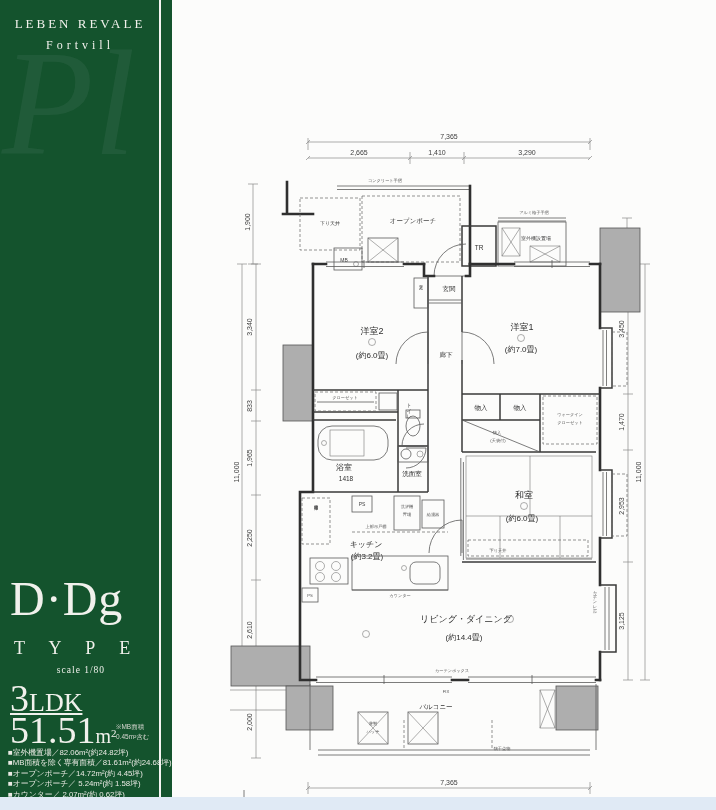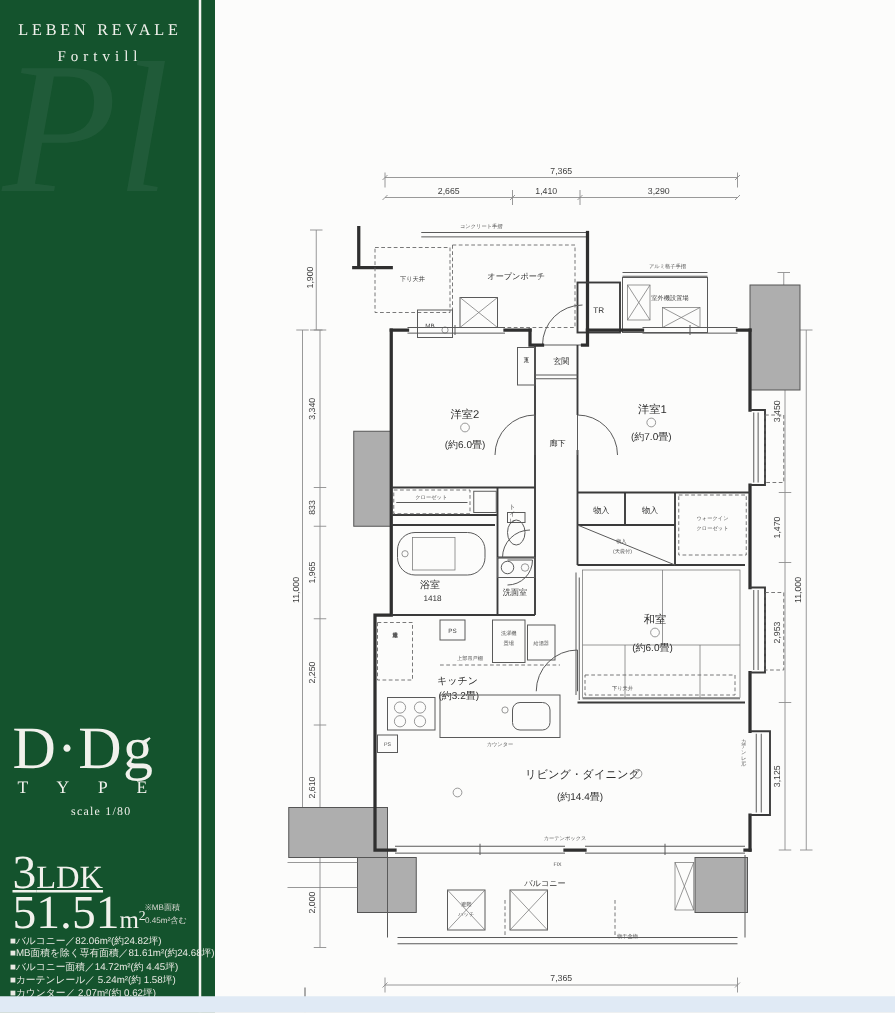--- a/index.html
+++ b/index.html
@@ -9,21 +9,21 @@
   #sidebar{position:absolute;left:0;top:0;width:172px;height:810px;background:#14532d;color:#f1f1ec;}
   #sidebar .innerline{position:absolute;left:159px;top:0;width:2px;height:810px;background:#f5f5f2;}
   .brand{position:absolute;top:16px;left:0;width:160px;text-align:center;
          font-family:"Liberation Serif",serif;}
   .brand .l1{font-size:13px;letter-spacing:3px;}
   .brand .l2{font-size:12px;letter-spacing:4px;margin-top:6px;}
   .watermark{position:absolute;top:28px;left:2px;font-family:"Liberation Serif",serif;
              font-style:italic;font-size:150px;color:rgba(150,170,170,0.10);line-height:1;}
   .typeblock{position:absolute;left:10px;top:576px;width:142px;font-family:"Liberation Serif",serif;}
   .typeblock .big{font-size:48px;line-height:0.95;letter-spacing:1px;}
-  .typeblock .type{font-size:14px;letter-spacing:10px;margin-top:1px;margin-left:4px;}
+  .typeblock .type{font-size:18px;letter-spacing:10px;margin-top:16px;margin-left:4px;}
   .typeblock .scale{font-size:9.5px;text-align:center;margin-top:6px;letter-spacing:1px;}
   .ldk{position:absolute;left:10px;top:676px;font-family:"Liberation Serif",serif;font-size:26px;text-decoration:underline;}
   .ldk .n{font-size:38px;}
   .area{position:absolute;left:10px;top:708px;font-family:"Liberation Serif",serif;}
   .area .v{font-size:38px;}
   .area .u{font-size:20px;}
   .area sup{font-size:11px;}
   .areanote{position:absolute;left:116px;top:722px;font-size:6.5px;color:#d8d8d2;line-height:1.5;}
   .specs{position:absolute;left:8px;top:748px;width:150px;font-size:7.8px;line-height:10.4px;
          color:#e9e9e3;letter-spacing:0;white-space:nowrap;}
@@ -326,24 +326,24 @@
     </div>
     <div class="ldk"><span class="n">3</span><span>LDK</span></div>
     <div class="area">
       <span class="v">51.51</span><span class="u">m</span><sup>2</sup>
     </div>
     <div class="areanote">
       <div>※MB面積</div>
       <div>0.45m²含む</div>
     </div>
     <div class="specs">
-      <div>■バルコニー／82.06m²(約24.82坪)</div>
+      <div>■室外機置場／82.06m²(約24.82坪)</div>
       <div>■MB面積を除く専有面積／81.61m²(約24.68坪)</div>
-      <div>■バルコニー面積／14.72m²(約 4.45坪)</div>
-      <div>■カーテンレール／ 5.24m²(約 1.58坪)</div>
+      <div>■オープンポーチ／14.72m²(約 4.45坪)</div>
+      <div>■オープンポーチ／ 5.24m²(約 1.58坪)</div>
       <div>■カウンター／ 2.07m²(約 0.62坪)</div>
       <div>■トランクルーム／ 0.60m²(約 0.18坪)</div>
     </div>
     <div class="innerline"></div>
   </div>
 
   <div id="footstrip"></div>
 </div>
 
 </body></html>

